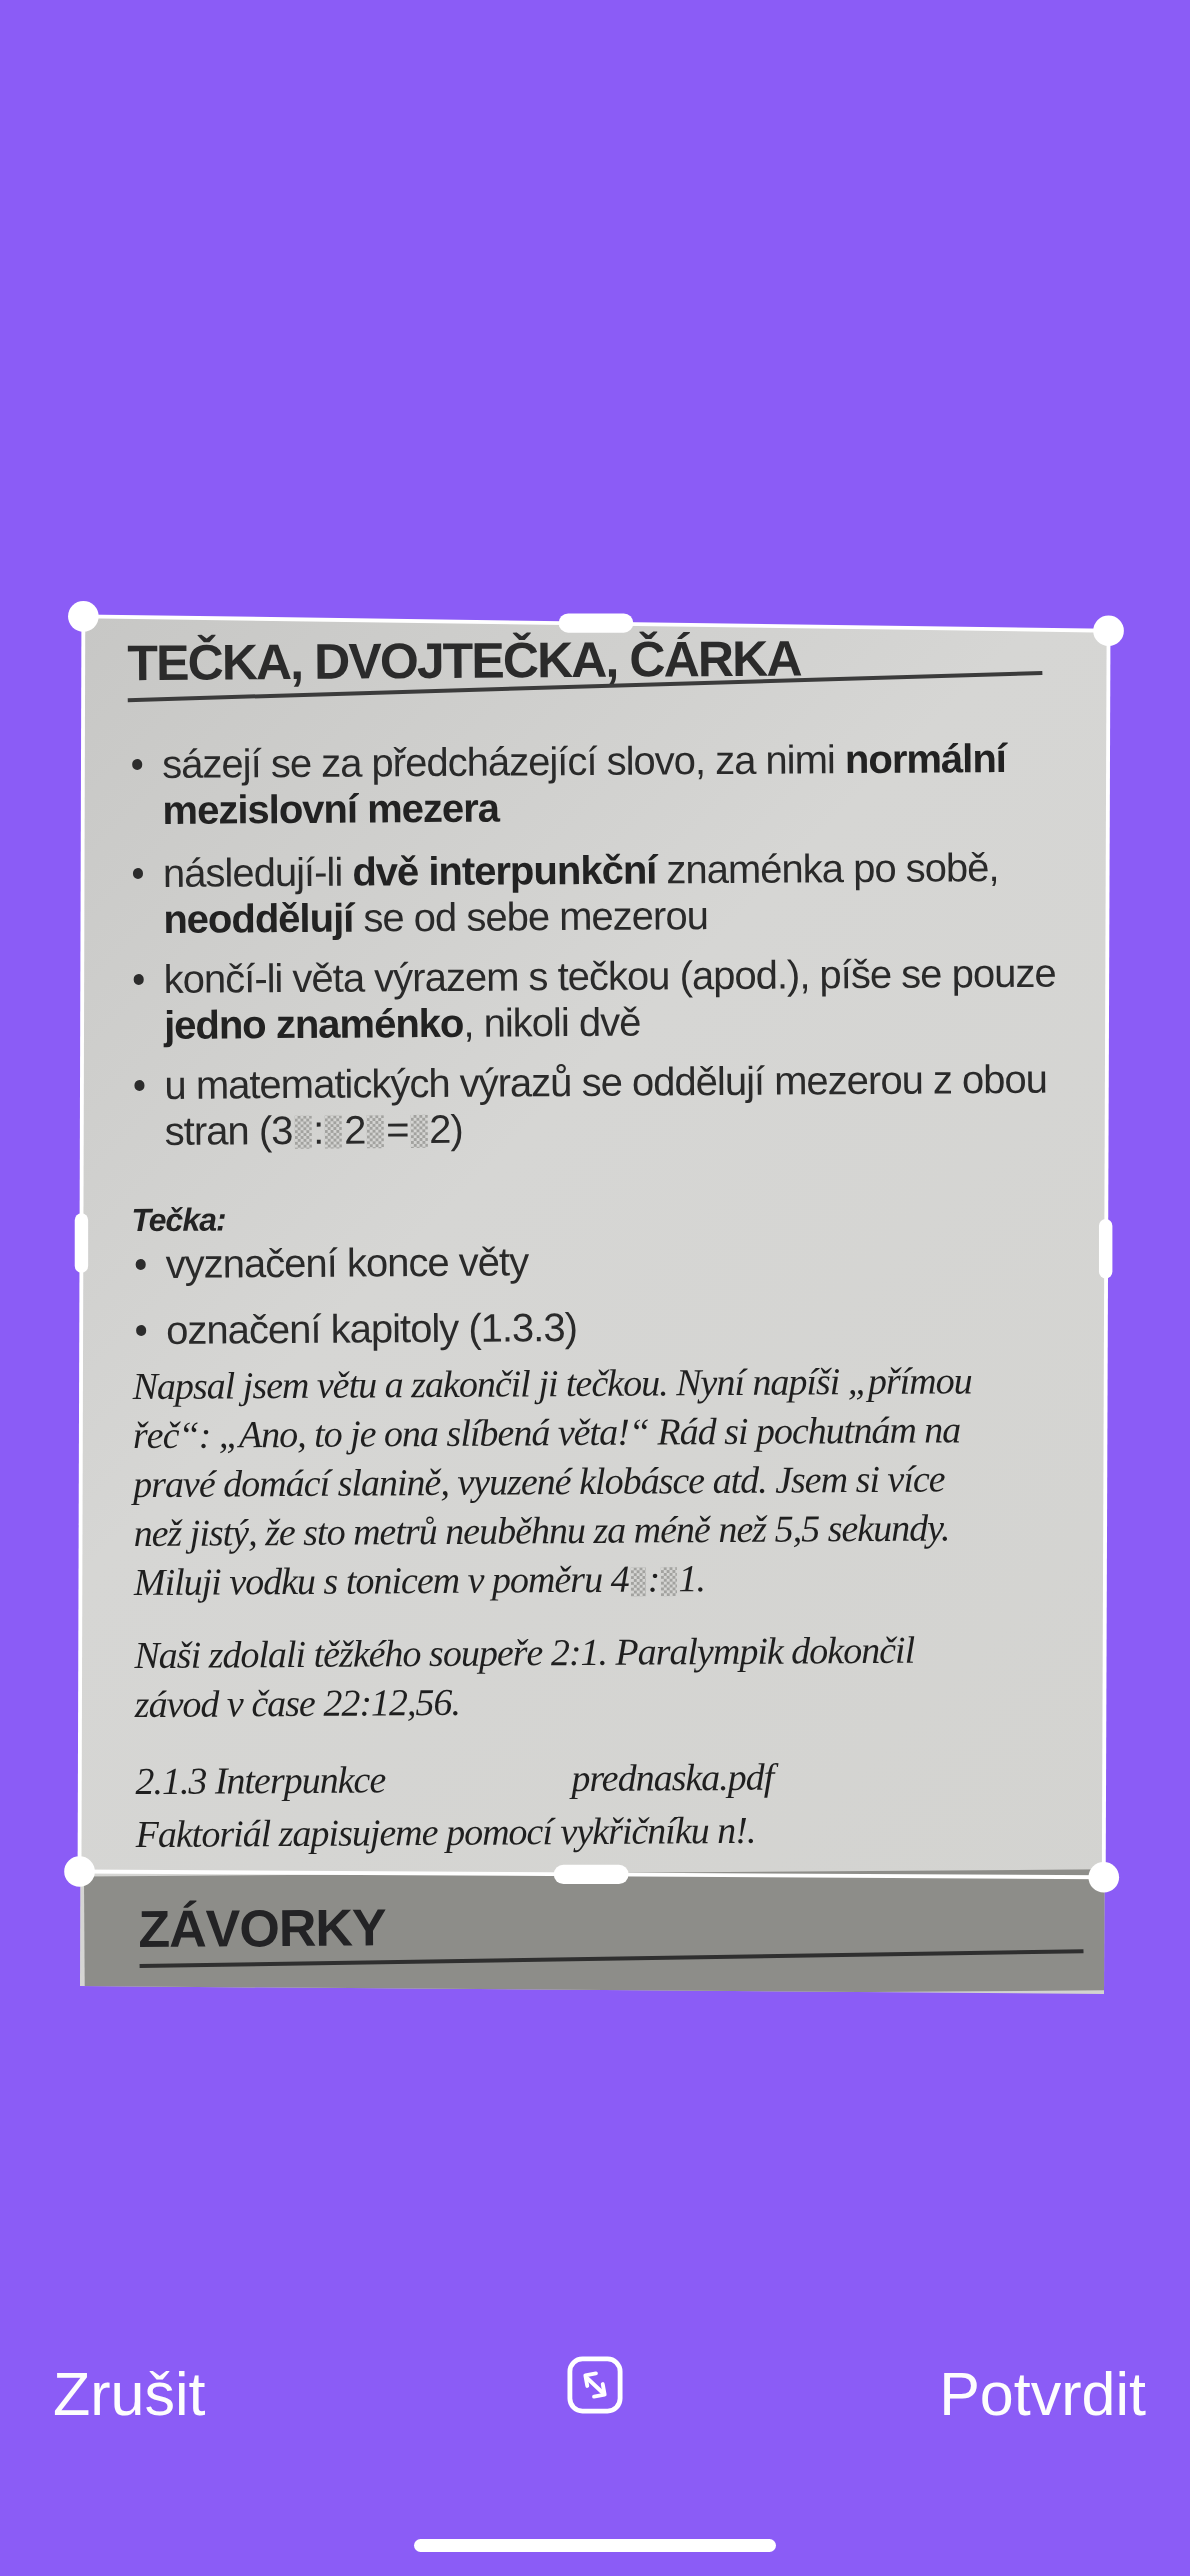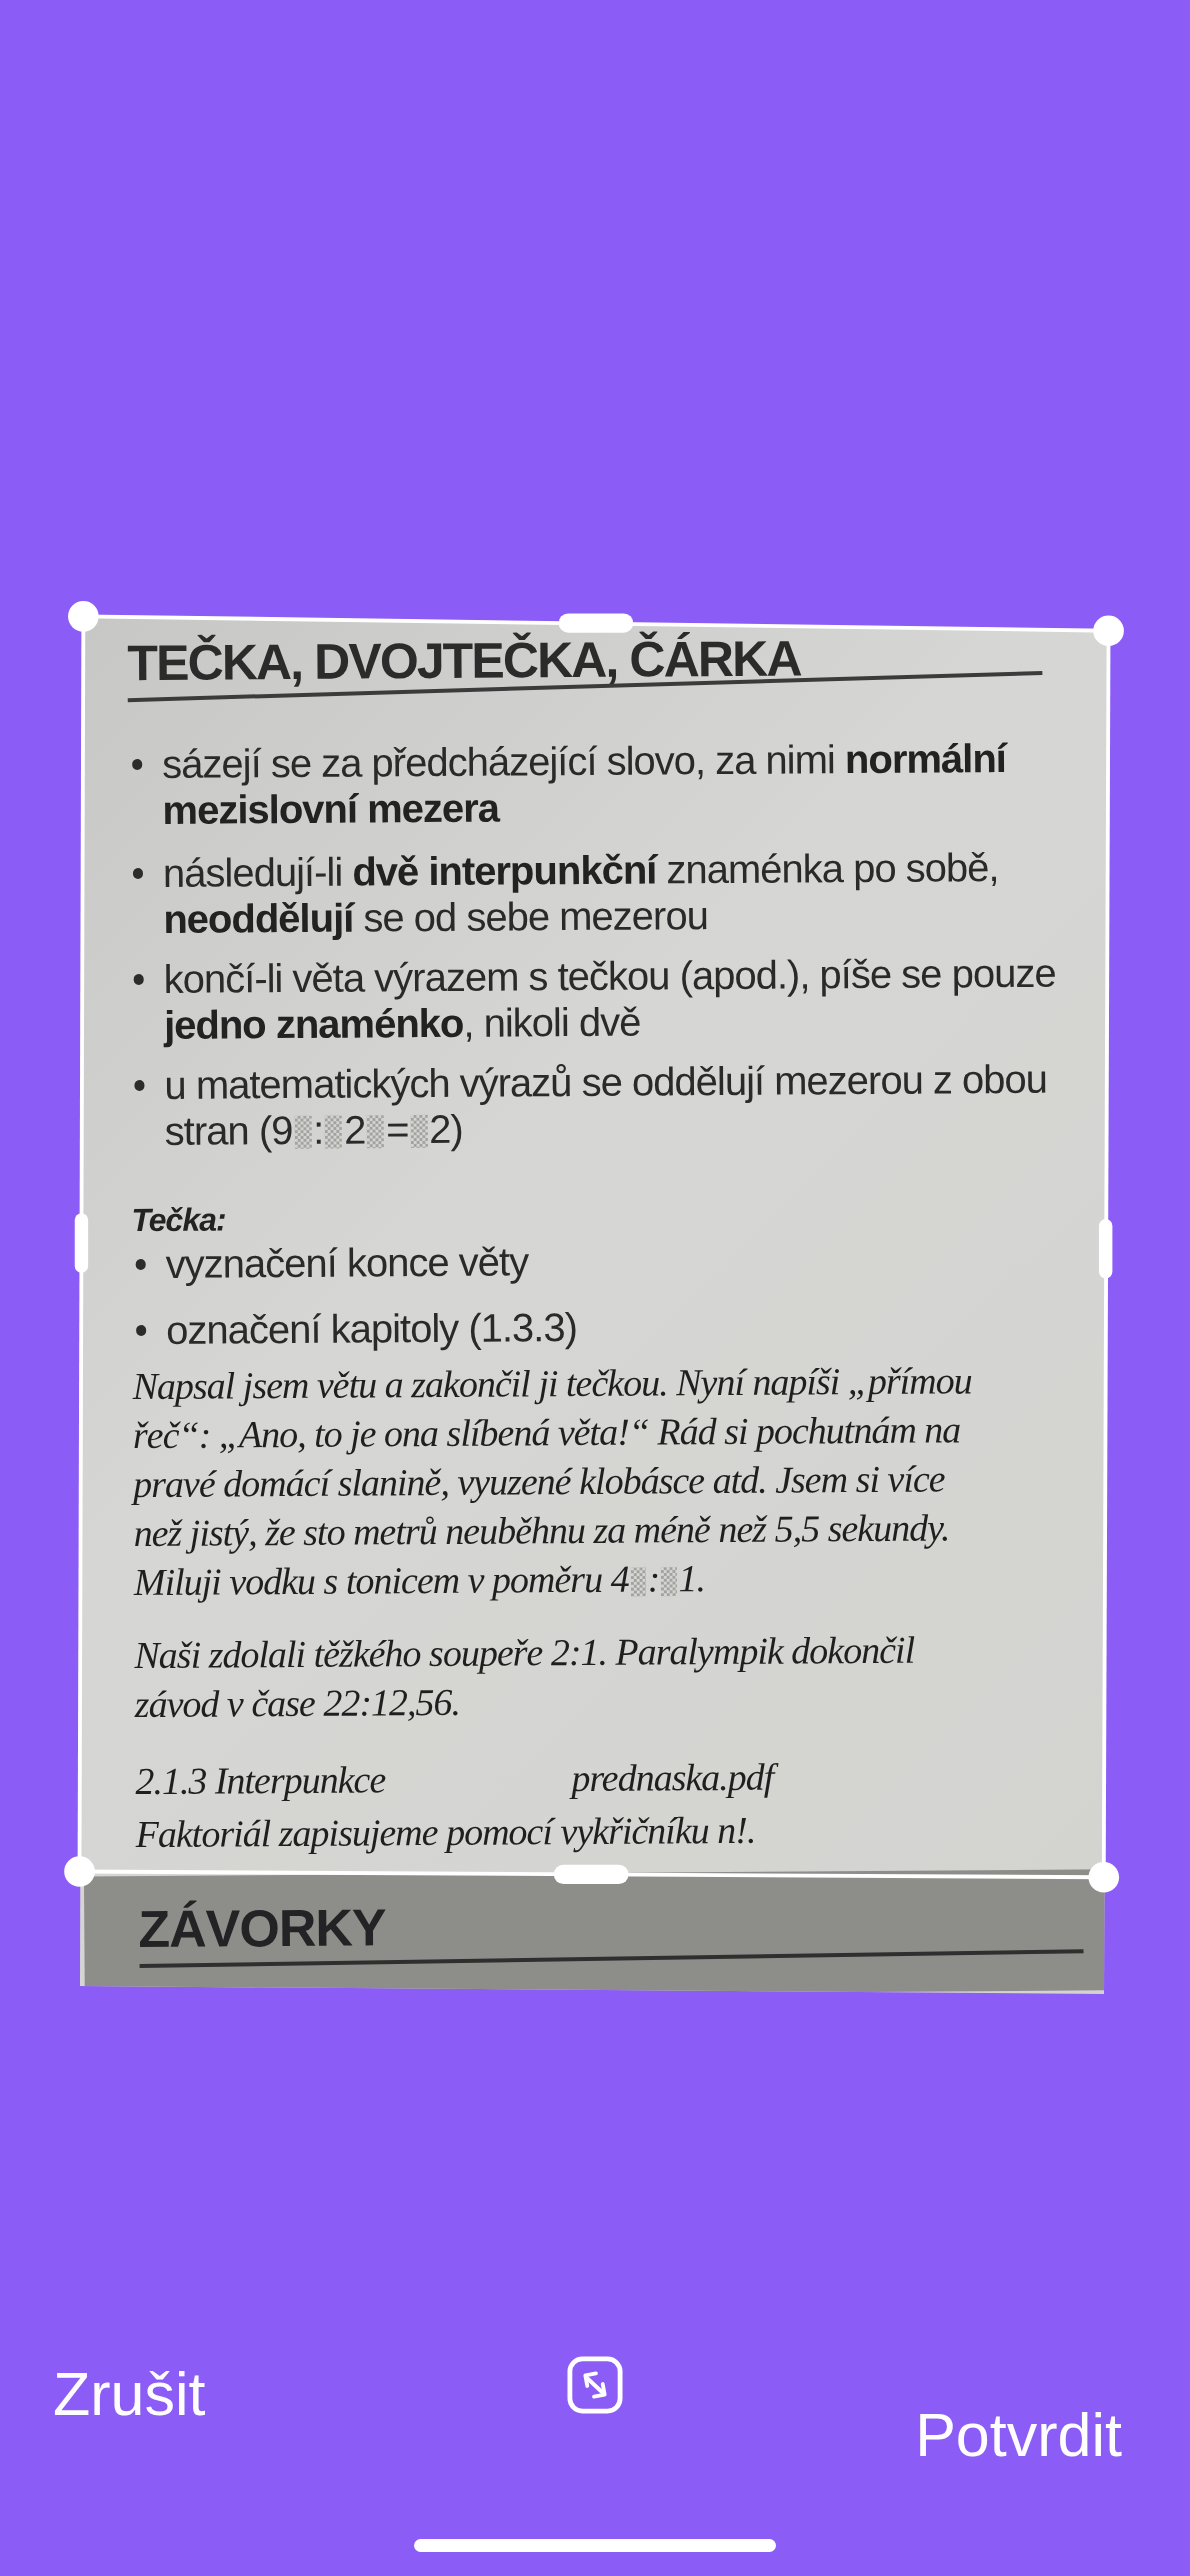--- a/index.html
+++ b/index.html
@@ -43,21 +43,21 @@
              letter-spacing:-1px;color:#232325;}
   .dim-rule{position:absolute;left:55px;top:88px;width:944px;height:3.8px;background:#2f2f2f;
             transform:rotate(-0.5deg);transform-origin:left center;}
 
   
   .crop-svg{position:absolute;left:0;top:0;width:1190px;height:2576px;pointer-events:none;}
 
   
   .toolbar-btn{position:absolute;top:2359px;font-size:61px;color:#fdfdfd;cursor:pointer;}
   .btn-cancel{left:53px;}
-  .btn-confirm{right:68px;margin-top:41px;}
+  .btn-confirm{right:44px;}
   .resize-btn{position:absolute;left:567px;top:2356px;width:56px;height:58px;cursor:pointer;}
 
   .home-indicator{position:absolute;left:414px;top:2539px;width:362px;height:12.5px;
                   border-radius:6.7px;background:#fff;}
 </style>
 </head>
 <body>
 
 <div class="screen">
 
@@ -77,21 +77,21 @@
         <div class="bl"><span>následují-li </span><b>dvě interpunkční</b><span> znaménka po sobě,</span><br><b>neoddělují</b><span> se od sebe mezerou</span></div>
       </div>
 
       <div class="bullet" style="top:337px">
         <span class="dot"></span>
         <div class="bl"><span>končí-li věta výrazem s tečkou (apod.), píše se pouze</span><br><b>jedno znaménko</b><span>, nikoli dvě</span></div>
       </div>
 
       <div class="bullet" style="top:443px">
         <span class="dot"></span>
-        <div class="bl"><span>u matematických výrazů se oddělují mezerou z obou</span><br><span>stran (9</span><span class="sp"></span><span>:</span><span class="sp"></span><span>2</span><span class="sp"></span><span>=</span><span class="sp"></span><span>2)</span></div>
+        <div class="bl"><span>u matematických výrazů se oddělují mezerou z obou</span><br><span>stran (3</span><span class="sp"></span><span>:</span><span class="sp"></span><span>2</span><span class="sp"></span><span>=</span><span class="sp"></span><span>2)</span></div>
       </div>
 
       <div class="subhead">Tečka:</div>
 
       <div class="bullet" style="top:622px">
         <span class="dot"></span>
         <div class="bl">vyznačení konce věty</div>
       </div>
 
       <div class="bullet" style="top:688px">

